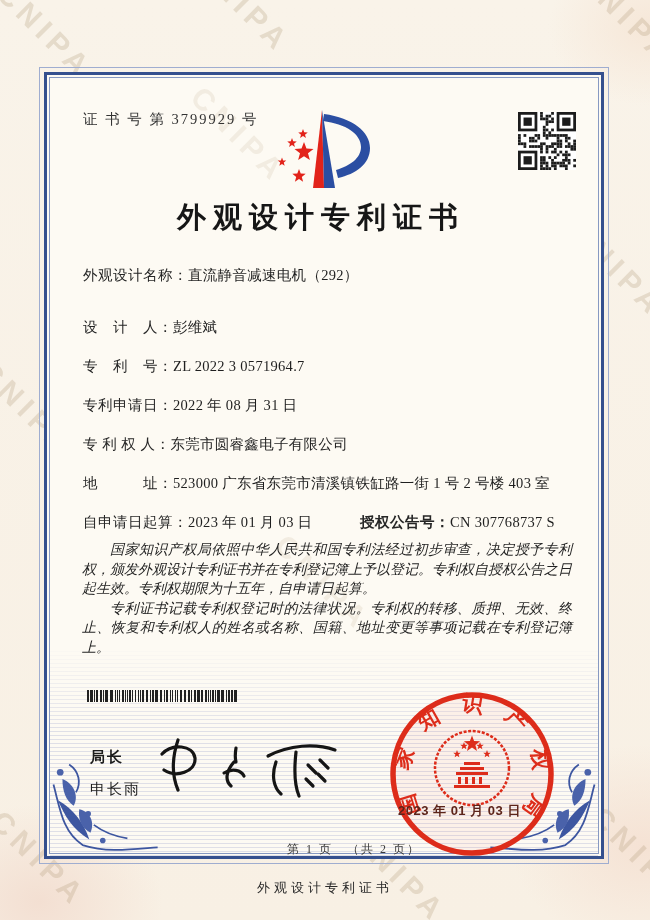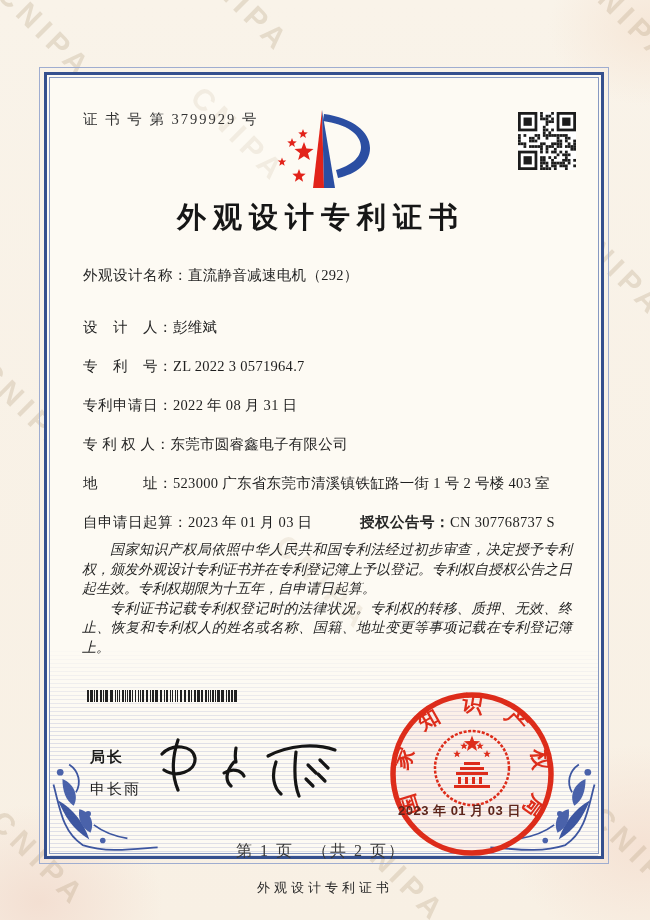--- a/index.html
+++ b/index.html
@@ -72,21 +72,21 @@
   .seal-date{
     position:absolute;z-index:5;left:398px;top:802px;width:160px;
     font-family:"Liberation Sans","DejaVu Sans",sans-serif;font-weight:700;
     font-size:13px;letter-spacing:.5px;color:#5c241a;white-space:nowrap;
   }
 
   .flourish{position:absolute;z-index:3;width:112px;height:112px;}
   .flourish.left{left:49px;top:742px;}
   .flourish.right{left:487px;top:742px;transform:scaleX(-1);}
 
-  .pageno{position:absolute;z-index:3;left:44px;top:841px;width:554px;text-align:center;font-size:16px;letter-spacing:2px;color:#3a3a3a;}
+  .pageno{position:absolute;z-index:3;left:44px;top:841px;width:554px;text-align:center;font-size:12px;letter-spacing:2px;color:#3a3a3a;padding-left:33px;}
   .contnote{position:absolute;z-index:3;left:0;top:879px;width:650px;text-align:center;font-size:13px;letter-spacing:4px;color:#2b2b2b;}
 </style>
 </head>
 <body>
 
 <div class="page">
 
   <div class="wm wm1">CNIPA</div>
   <div class="wm wm2">CNIPA</div>
   <div class="wm wm3">CNIPA</div>

